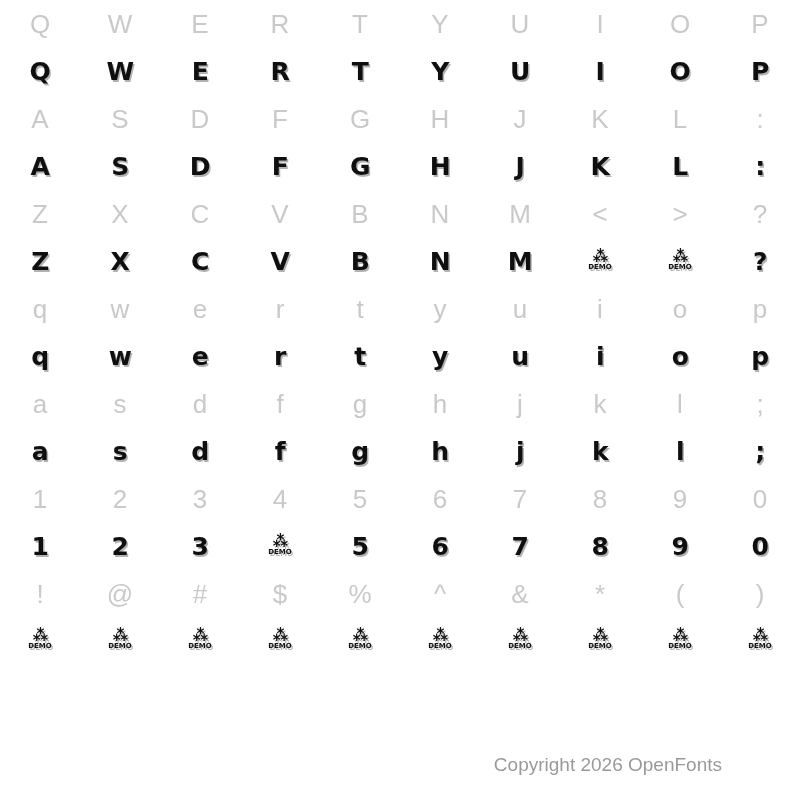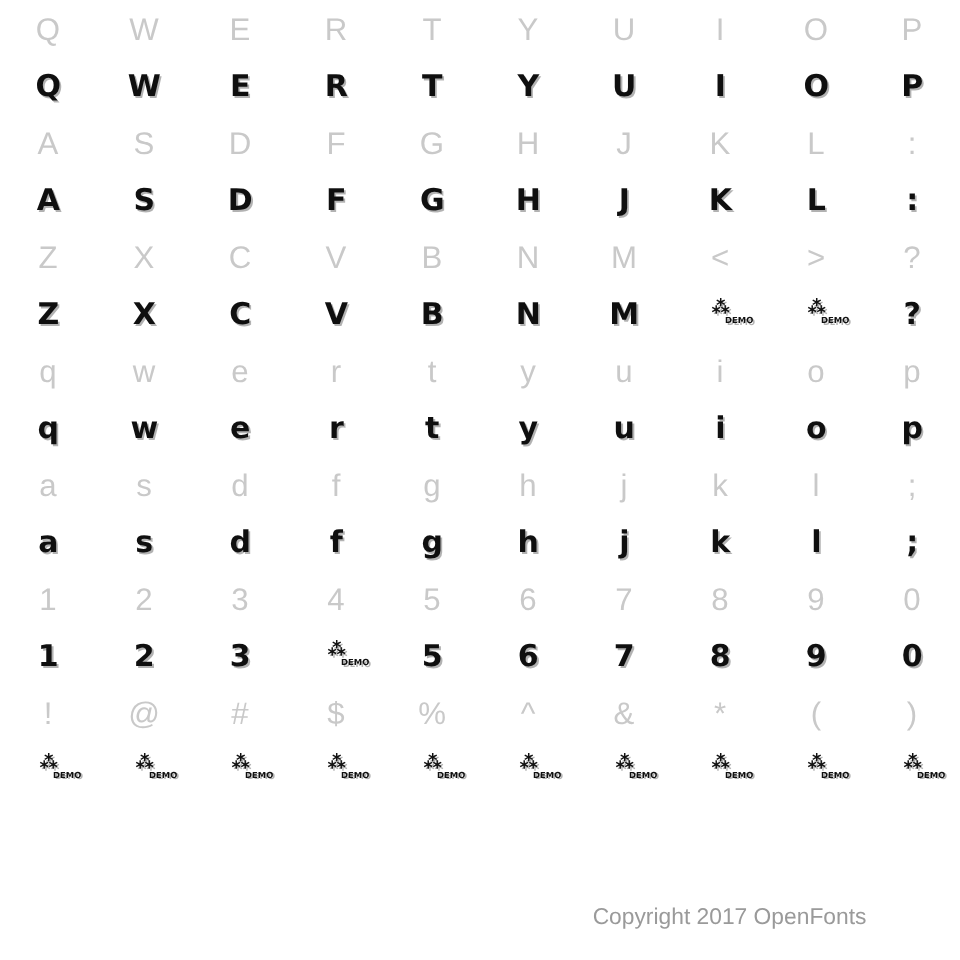--- a/index.html
+++ b/index.html
@@ -92,21 +92,21 @@
     color: #111;
     font-family: "DejaVu Sans", sans-serif;
     font-size: 15px;
     font-weight: 700;
     line-height: 14px;
     text-align: center;
     letter-spacing: -1px;
   }
   .demo-mark .word {
     position: absolute;
-    left: 16px;
+    left: 0;
     top: 13px;
     width: 26px;
     height: 10px;
     color: #111;
     font-family: "DejaVu Sans", sans-serif;
     font-size: 7px;
     font-weight: 700;
     line-height: 10px;
     text-align: center;
     letter-spacing: 0px;
@@ -362,14 +362,14 @@
           </span>
         </div>
         <div class="cell demo">
           <span class="demo-mark">
             <span class="spark">⁂</span>
             <span class="word">DEMO</span>
           </span>
         </div>
       </div>
     </div>
-  <div class="copyright">Copyright 2017 OpenFonts</div>
+  <div class="copyright">Copyright 2026 OpenFonts</div>
 </div>
 
 </body></html>

